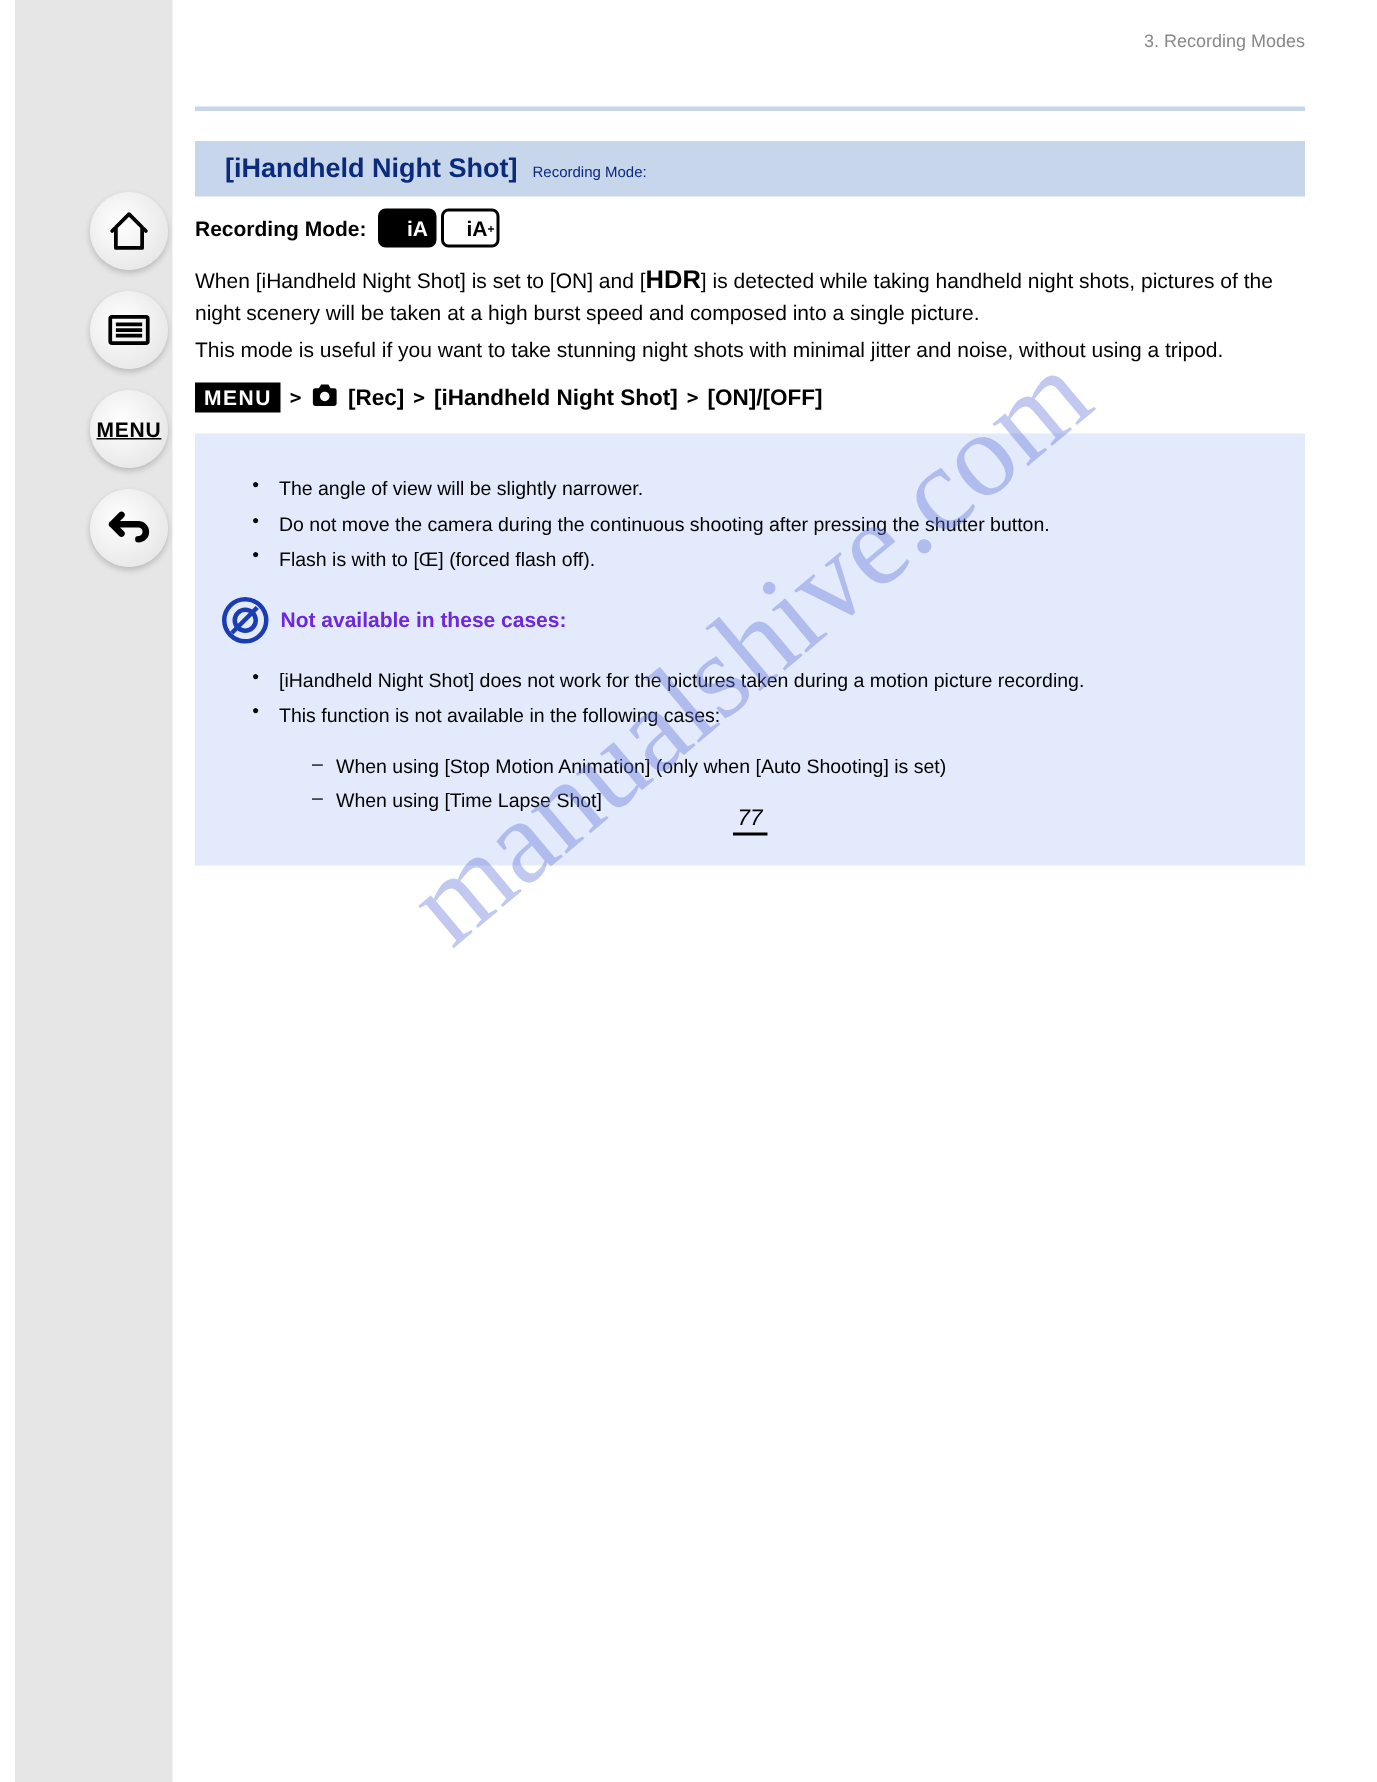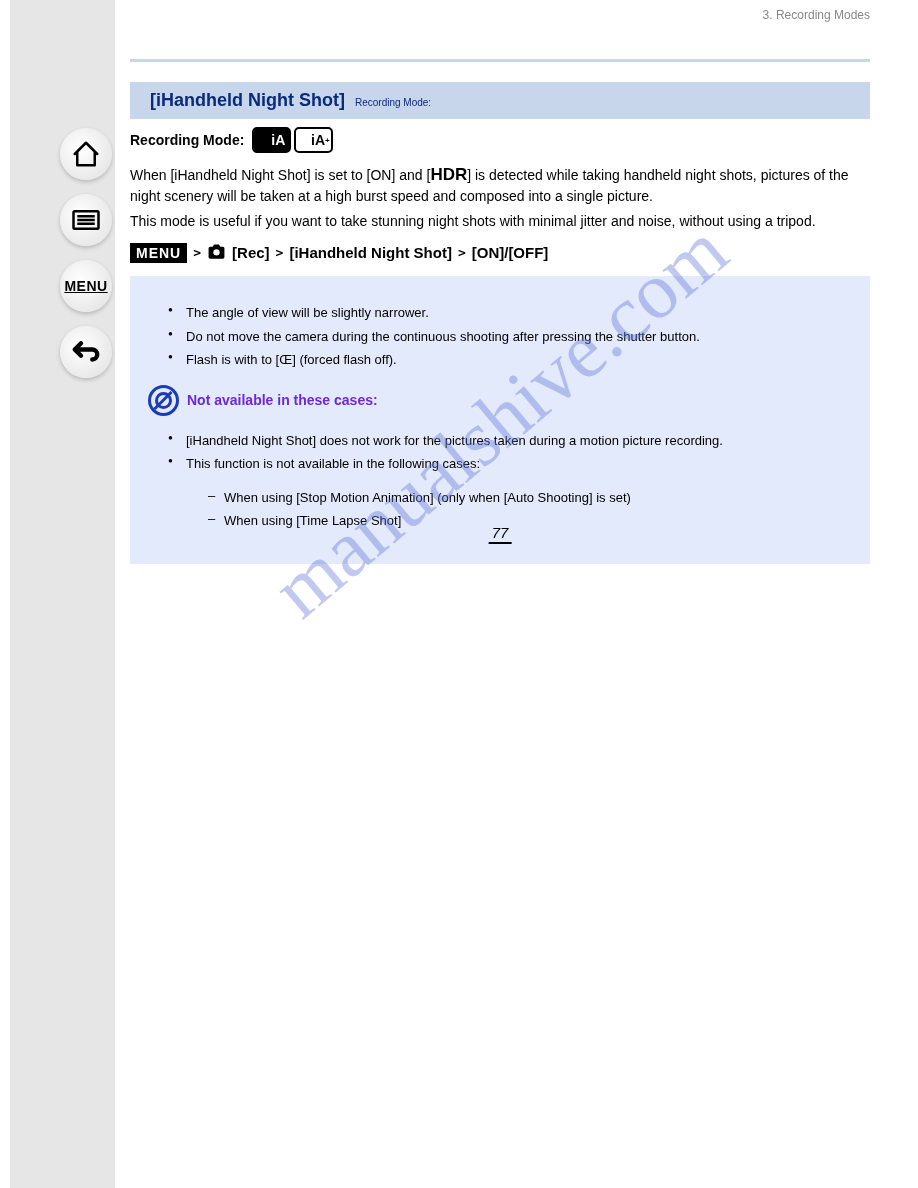--- a/index.html
+++ b/index.html
@@ -32,21 +32,21 @@
     display: flex;
     align-items: center;
     justify-content: center;
     font-size: 26px;
     font-weight: bold;
   }
   .navbtn svg { width: 30px; height: 30px; }
   .content {
     position: absolute;
     left: 130px;
-    top: 4px;
+    top: 16px;
     width: 740px;
   }
   .right-col {
     position: absolute;
     right: 0;
     top: 0;
     width: 40px;
     height: 100%;
     background: #fff;
   }

